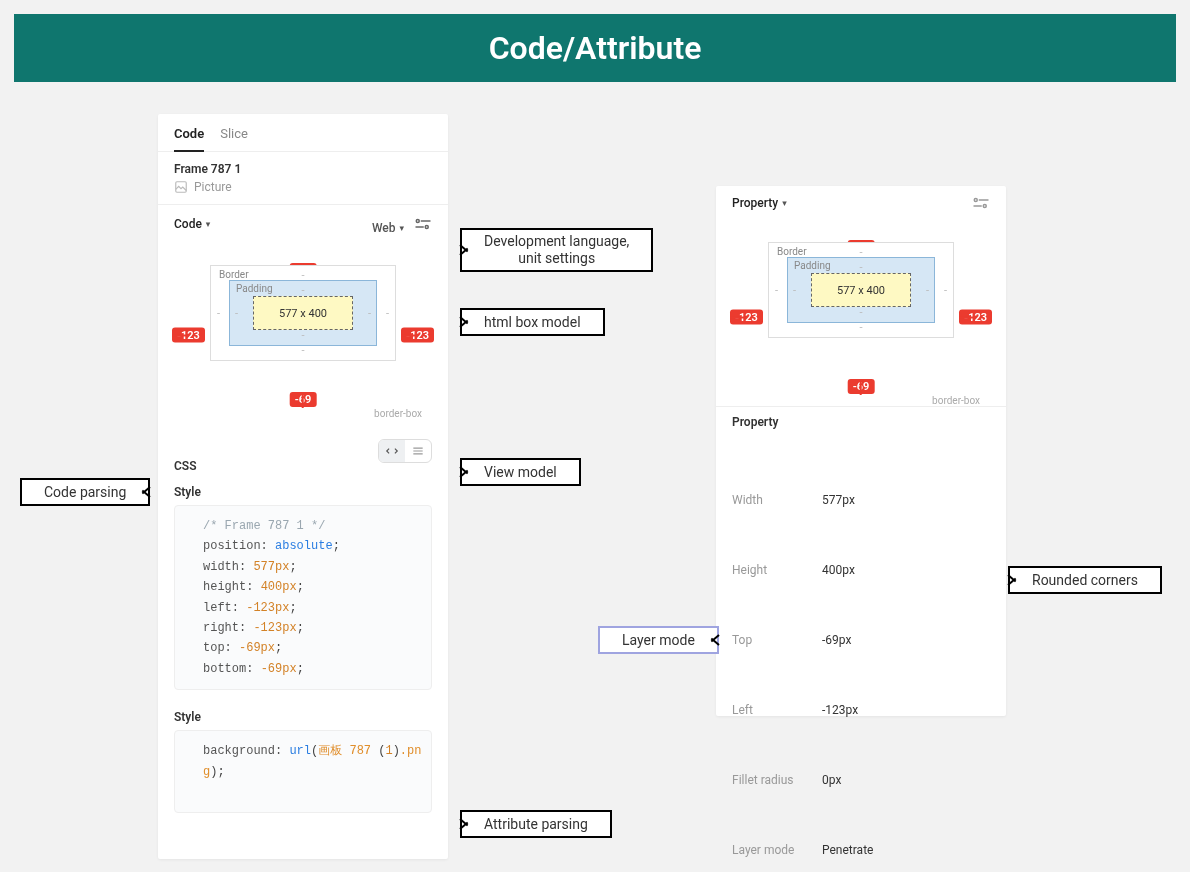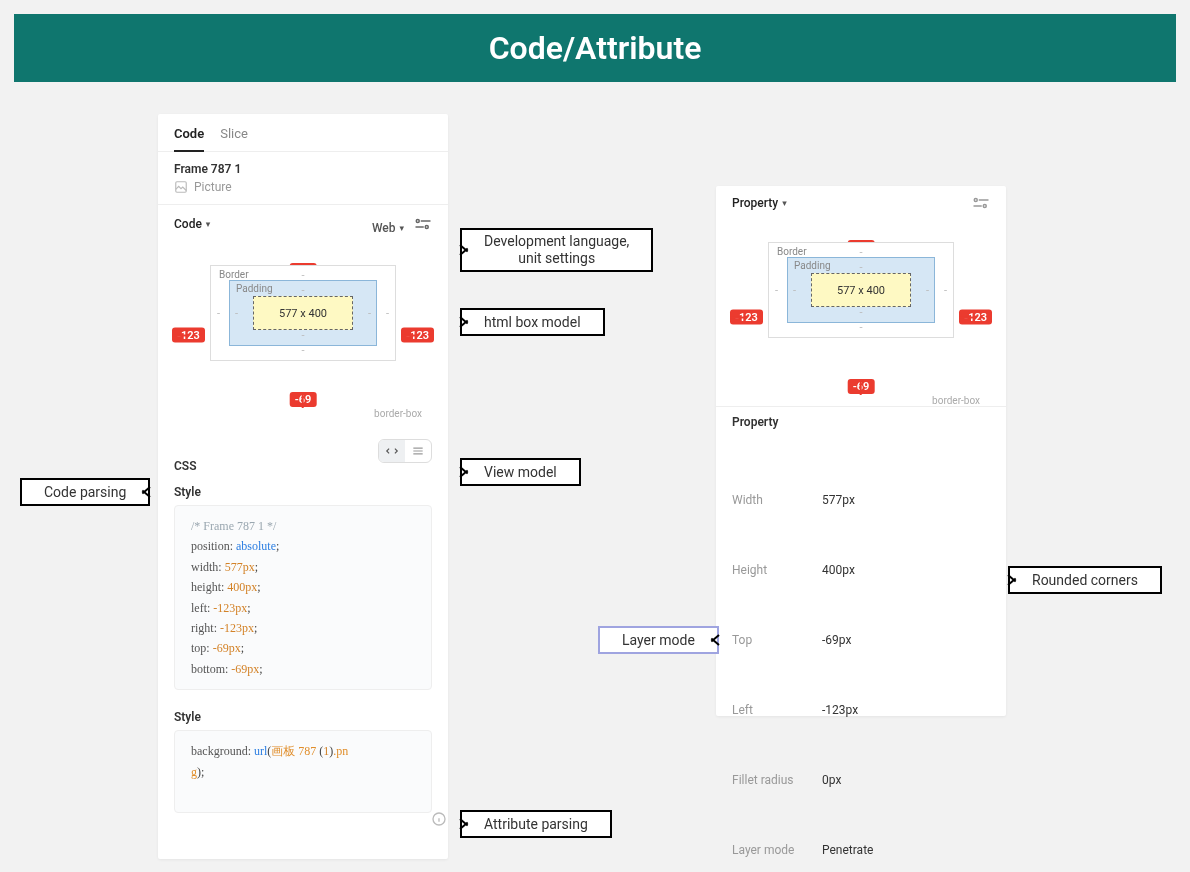--- a/index.html
+++ b/index.html
@@ -113,22 +113,22 @@
   .bm-foot{ position:absolute; right:6px; bottom:-14px; font-size:10px; color:#aaa;}
   .section-head{ font-size:12px; font-weight:600; color:#333;margin-top:30px;}
   .section-flex{ display:flex;align-items:center;justify-content:space-between; padding:10px 16px 4px 16px;}
   .toggle-pair{ display:flex; border:1px solid #ddd; border-radius:6px; overflow:hidden; height:24px;}
   .toggle-btn{ width:26px; display:flex;align-items:center;justify-content:center; cursor:pointer;}
   .toggle-btn.active{ background:#eef0f2;}
   .toggle-btn svg{ width:14px;height:14px;}
   .sublabel{ font-size:12px; font-weight:600; color:#333; padding: 8px 16px 6px;}
   .codebox{
     background:#fafbfc; border:1px solid #eee; border-radius:4px;
-    margin: 0 16px 12px 16px; padding:10px 16px;
-    font-family: Liberation Serif, serif;
+    margin: 0 16px 12px 16px; padding:10px 28px;
+    font-family: Liberation Mono, monospace;
     font-size:12px; line-height:1.7; color:#444; white-space:pre; position:relative;
   }
   .t-comment{color:#9aa7b0;}
   .t-val{color:#2a7de1;}
   .t-num{color:#d38227;}
   .t-kw{color:#555;}
   .t-url{color:#e08e2b;}
   .infoicon{position:absolute; right:8px; bottom:6px; width:16px;height:16px; color:#bbb;}
   .infoicon svg{width:100%;height:100%;}
 

